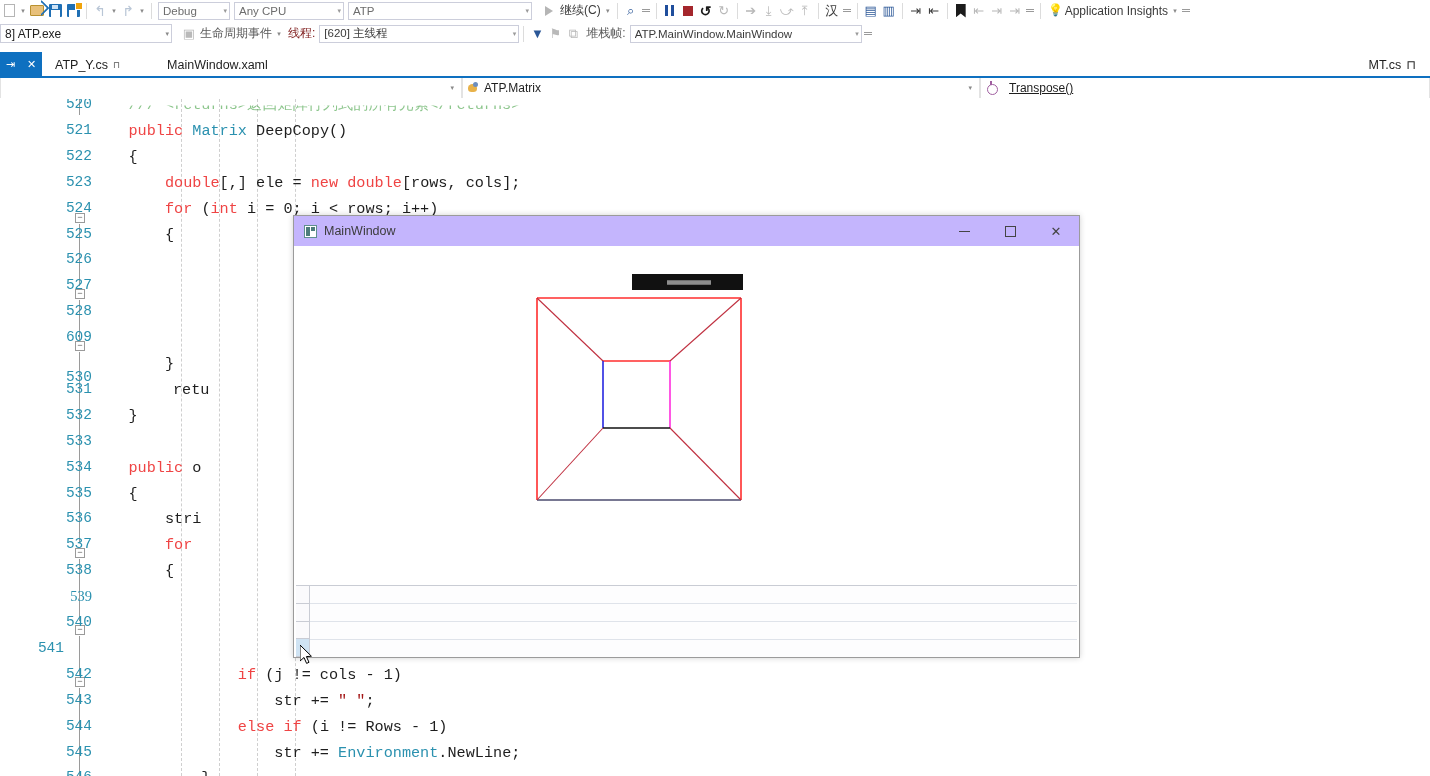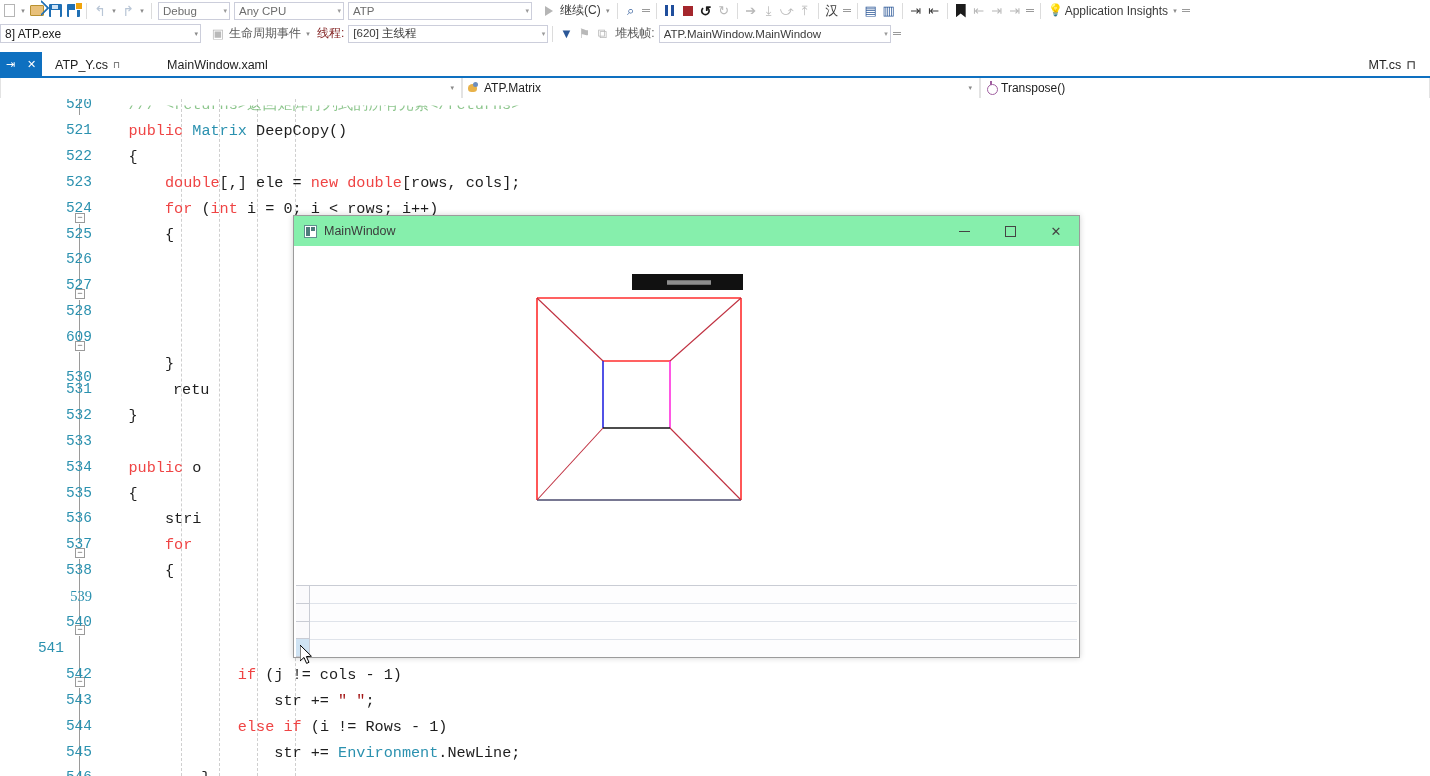--- a/index.html
+++ b/index.html
@@ -57,21 +57,21 @@
   .ic-dark{ color:#3c3c3c; font-size:13px; }
   .ic-blue{ color:#2b5797; font-size:13px; }
 
   
   .vs-debugbar{
     position:absolute; left:0; top:22px; width:1430px; height:24px;
     background:#ffffff; display:flex; align-items:center; gap:0;
     border-bottom:1px solid #ffffff;
   }
   .proc-combo{
-    width:201px;height:19px;border:1px solid #cccedb;background:#fff;display:flex;align-items:center;
+    width:172px;height:19px;border:1px solid #cccedb;background:#fff;display:flex;align-items:center;
     padding:0 2px 0 4px;font-size:12px;color:#1e1e1e;
   }
   .proc-combo .cv{flex:1;overflow:hidden;white-space:nowrap;}
 
   
   .tabrow{
     position:absolute;left:0;top:52px;width:1430px;height:25px;background:#fff;
     display:flex;align-items:stretch;
   }
   .tab-pin{
@@ -88,21 +88,21 @@
   .tab-underline{position:absolute;left:0;top:76px;width:1430px;height:2px;background:#0e70c0;}
 
   
   .navbar{
     position:absolute;left:0;top:78px;width:1430px;height:20px;background:#fff;display:flex;align-items:stretch;
     font-size:12px;color:#1e1e1e;
   }
   .nav-cell{display:flex;align-items:center;border:1px solid #e3e3e3;border-top:none;border-bottom:none;background:#fff;padding:0 4px;}
   .nav-cell.n1{width:462px;}
   .nav-cell.n2{width:518px;gap:5px;}
-  .nav-cell.n3{flex:1;gap:4px;}
+  .nav-cell.n3{flex:1;gap:12px;text-decoration:underline;}
   .nav-arrow{margin-left:auto;font-size:7px;color:#8a8a8a;padding-right:3px;}
   .nav-ico-class{width:12px;height:12px;position:relative;flex:none;}
   .nav-ico-class::before{content:"";position:absolute;left:1px;top:2px;width:9px;height:8px;background:#e8b24a;border-radius:50% 50% 40% 40%;}
   .nav-ico-class::after{content:"";position:absolute;left:6px;top:0px;width:5px;height:5px;background:#6c8ebf;border-radius:50%;}
   .nav-ico-method{width:12px;height:12px;position:relative;flex:none;}
   .nav-ico-method::before{content:"";position:absolute;left:1.5px;top:1.5px;width:9px;height:9px;border:1.6px solid #a05fa0;border-radius:50%;}
   .nav-ico-method::after{content:"";position:absolute;left:5px;top:-1px;width:2px;height:4px;background:#a05fa0;}
 
   
   .editor{
@@ -135,21 +135,21 @@
   .kw{color:#ef4444;} .ty{color:#2b91af;} .cm{color:#008000;} .st{color:#a31515;}
 
   
   .appwin{
     position:absolute;left:293px;top:215px;width:787px;height:443px;
     background:#ffffff;border:1px solid #9b9b9b;
     box-shadow:0 0 6px rgba(0,0,0,.18);
     display:flex;flex-direction:column;
   }
   .appwin-title{
-    height:31px;display:flex;align-items:center;background:#86efac;flex:none;
+    height:31px;display:flex;align-items:center;background:#c4b5fd;flex:none;
     border-bottom:1px solid #ffffff;
   }
   .appwin-ico{
     width:13px;height:13px;margin-left:10px;margin-right:7px;position:relative;flex:none;
     border:1px solid #5f8f8f;background:#ffffff;
   }
   .appwin-ico::before{content:"";position:absolute;left:1px;top:1px;width:4px;height:9px;background:#4e7c7c;}
   .appwin-ico::after{content:"";position:absolute;left:6px;top:1px;width:4px;height:4px;background:#4e7c7c;}
   .appwin-name{font-size:12.5px;color:#3b3b3b;font-family:"Liberation Sans",sans-serif;}
   .appwin-ctrls{margin-left:auto;display:flex;height:31px;}

